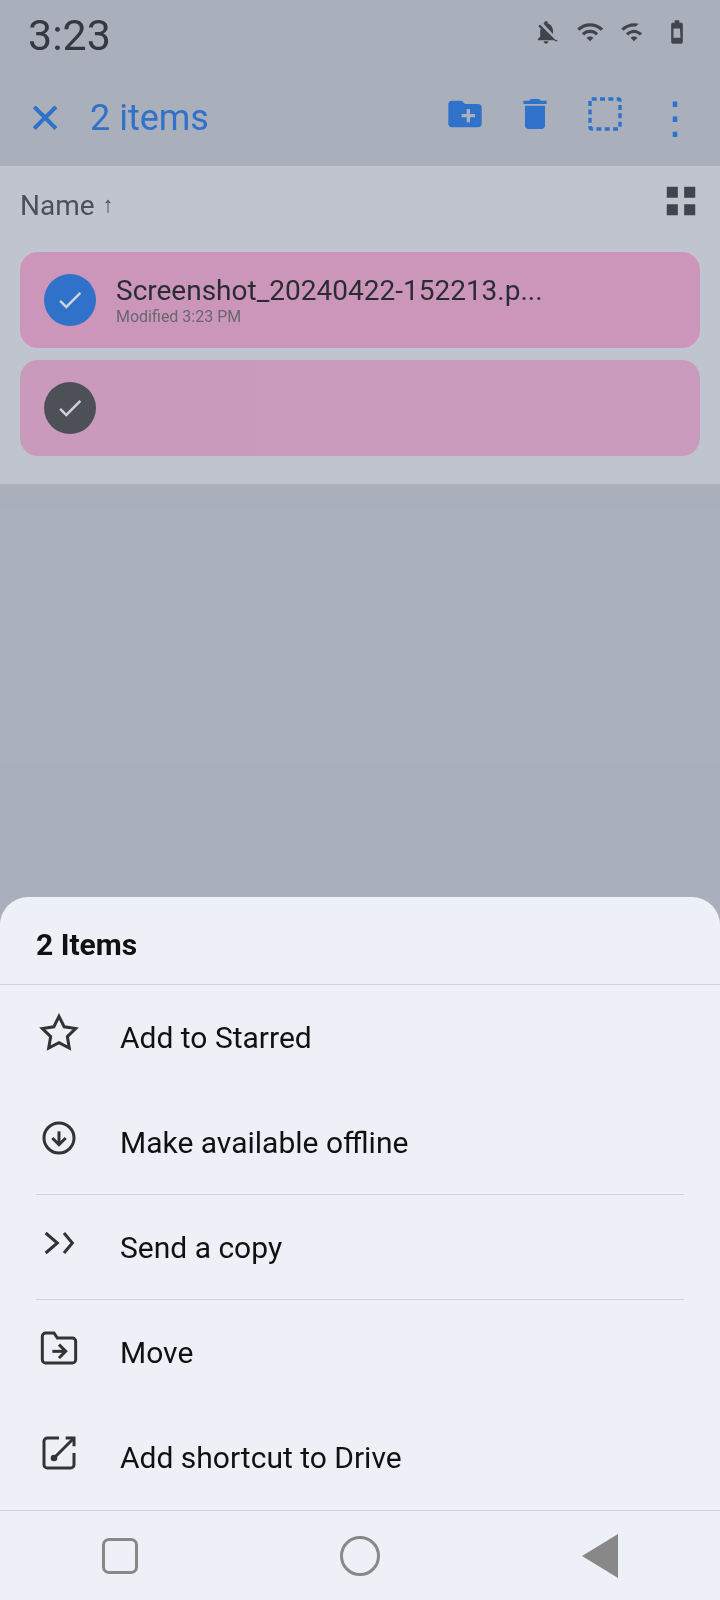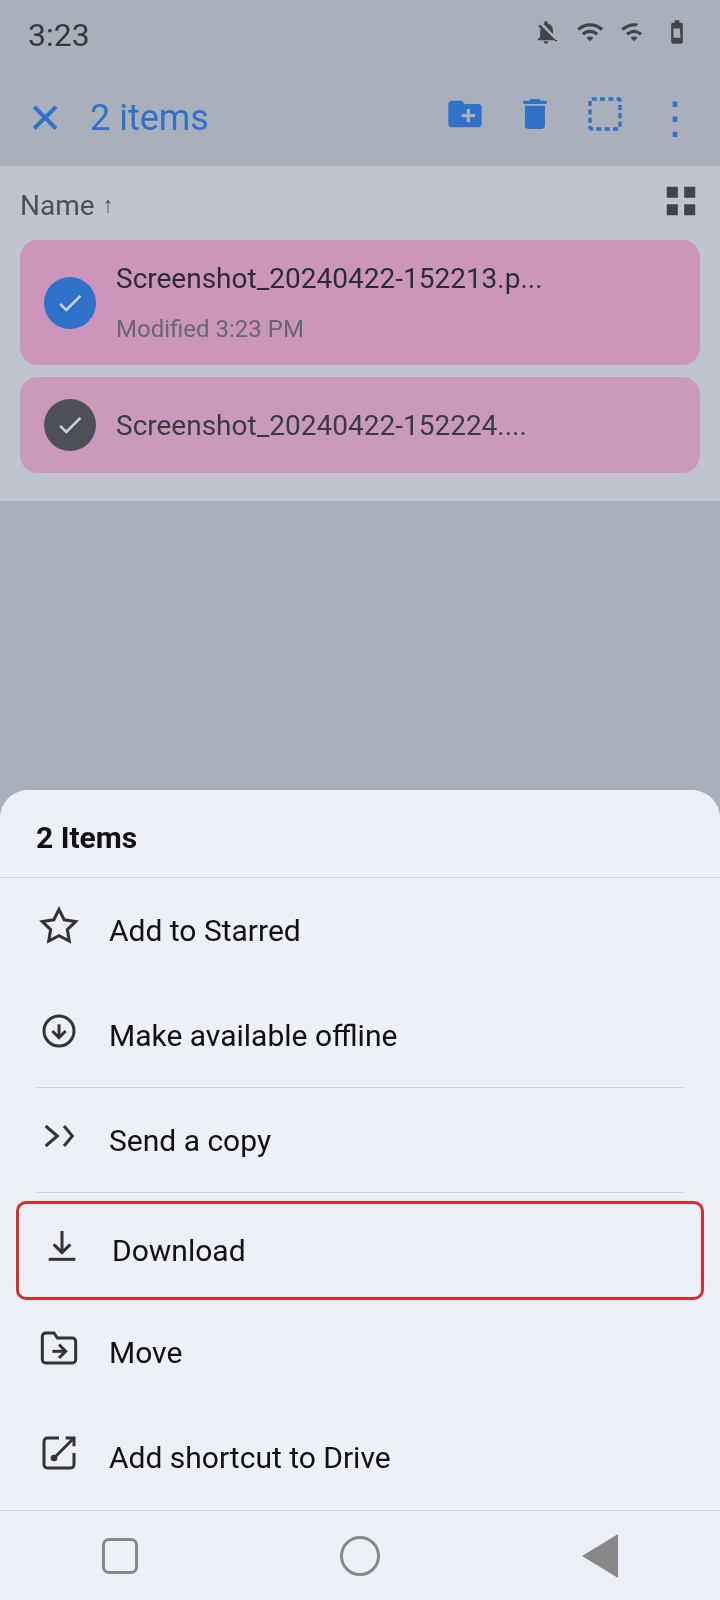--- a/index.html
+++ b/index.html
@@ -18,21 +18,21 @@
     .status-bar {
       width: 100%;
       height: 70px;
       background: #c8cdd6;
       display: flex;
       align-items: center;
       justify-content: space-between;
       padding: 0 28px;
     }
     .status-time {
-      font-size: 32px;
+      font-size: 43px;
       font-weight: 400;
       color: #222;
     }
     .status-icons {
       display: flex;
       align-items: center;
       gap: 14px;
     }
     .status-icon {
       color: #333;
@@ -66,21 +66,21 @@
     
     .file-list-area {
       width: 100%;
       background: #e8eaf0;
       padding: 16px 20px;
     }
     .sort-row {
       display: flex;
       align-items: center;
       justify-content: space-between;
-      margin-bottom: 12px;
+      margin-bottom: 24px;
     }
     .sort-label {
       font-size: 28px;
       color: #444;
       display: flex;
       align-items: center;
       gap: 8px;
     }
     .grid-icon {
       color: #333;
@@ -115,21 +115,21 @@
       height: 52px;
       border-radius: 50%;
       background: #333;
       display: flex;
       align-items: center;
       justify-content: center;
       flex-shrink: 0;
     }
     .file-info { flex: 1; }
     .file-name { font-size: 28px; color: #111; }
-    .file-meta { font-size: 24px; color: #666; margin-top: 20px; }
+    .file-meta { font-size: 16px; color: #666; margin-top: 0; }
 
     
     .overlay {
       position: absolute;
       top: 0; left: 0; right: 0; bottom: 0;
       background: rgba(100,110,130,0.3);
     }
 
     
     .bottom-sheet {
@@ -148,21 +148,21 @@
     }
     .sheet-title {
       font-size: 30px;
       font-weight: 700;
       color: #111;
     }
 
     .sheet-menu-item {
       display: flex;
       align-items: center;
-      gap: 27px;
+      gap: 38px;
       padding: 28px 36px;
       cursor: pointer;
       position: relative;
     }
     .sheet-menu-item.has-divider-below::after {
       content: '';
       position: absolute;
       bottom: 0;
       left: 36px;
       right: 36px;
@@ -297,23 +297,20 @@
       <div class="file-meta">Modified 3:23 PM</div>
     </div>
   </div>
 
   <div class="file-item" style="opacity:0.9;">
     <div class="file-item-check-empty">
       <svg width="30" height="30" viewBox="0 0 24 24" fill="white">
           <path d="M9 16.17L4.83 12l-1.42 1.41L9 19 21 7l-1.41-1.41z"></path>
         </svg>
     </div>
-    <div class="file-info">
-      <div class="file-name">Screenshot_20240422-152224....</div>
-    </div>
   </div>
 </div>
 
 <div class="overlay"></div>
 
 <div class="bottom-sheet">
   <div class="sheet-header">
     <span class="sheet-title">2 Items</span>
   </div>
 
@@ -340,31 +337,20 @@
   <div class="sheet-menu-item has-divider-below">
     <span class="menu-icon">
       <svg width="40" height="40" viewBox="0 0 24 24" fill="none" stroke="#333" stroke-width="1.8">
           <polyline points="15,6 20,12 15,18"></polyline>
           <path d="M4 6l7 6-7 6"></path>
         </svg>
     </span>
     <span class="menu-label">Send a copy</span>
   </div>
 
-  <div style="padding: 8px 16px 0 16px;">
-    <div class="sheet-menu-item" style="border: 3px solid #d32f2f; border-radius: 10px; padding: 22px 20px; margin:0;">
-      <span class="menu-icon">
-        <svg width="40" height="40" viewBox="0 0 24 24" fill="none" stroke="#333" stroke-width="1.8">
-            <path d="M12 3v13M7 11l5 5 5-5"></path>
-            <path d="M4 20h16"></path>
-          </svg>
-      </span>
-      <span class="menu-label">Download</span>
-    </div>
-  </div>
 
   <div class="sheet-menu-item">
     <span class="menu-icon">
       <svg width="40" height="40" viewBox="0 0 24 24" fill="none" stroke="#333" stroke-width="1.8">
           <path d="M22 19a2 2 0 01-2 2H4a2 2 0 01-2-2V5a2 2 0 012-2h5l2 3h9a2 2 0 012 2z"></path>
           <polyline points="12,10 16,14 12,18"></polyline>
           <line x1="8" y1="14" x2="16" y2="14"></line>
         </svg>
     </span>
     <span class="menu-label">Move</span>

